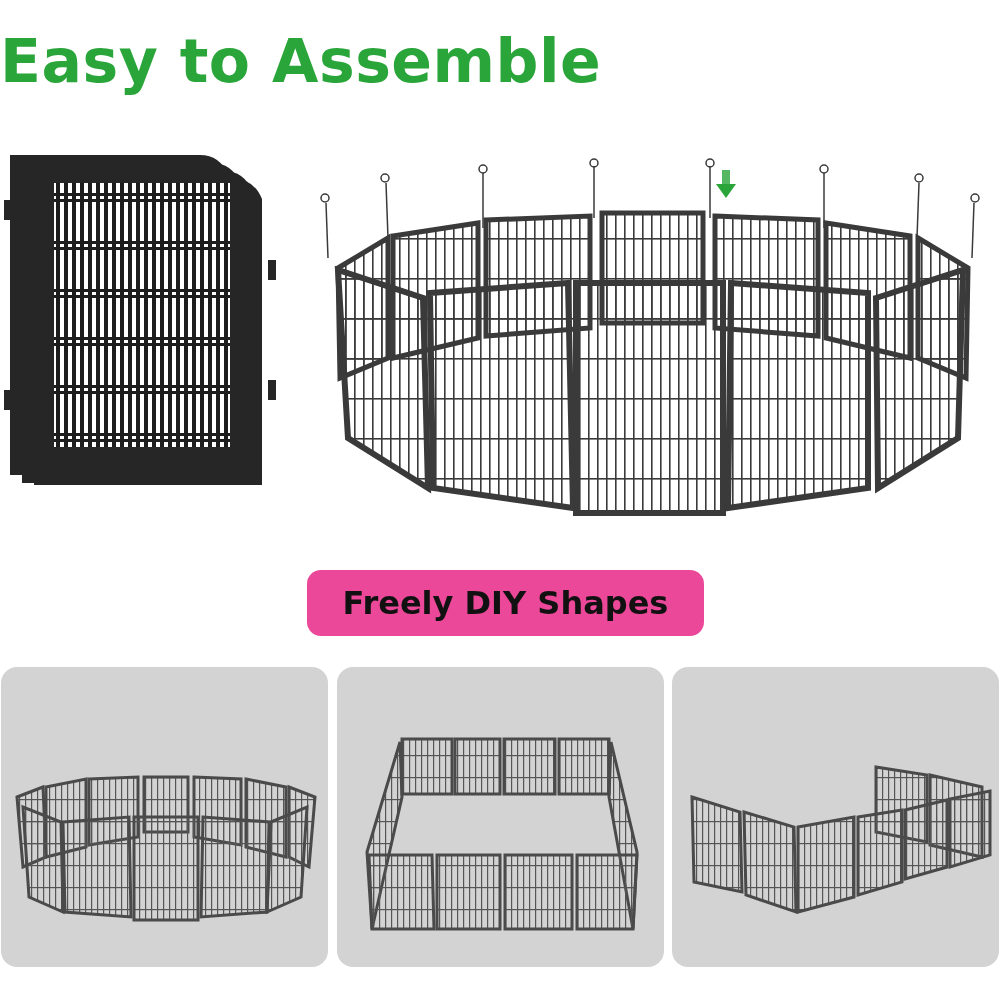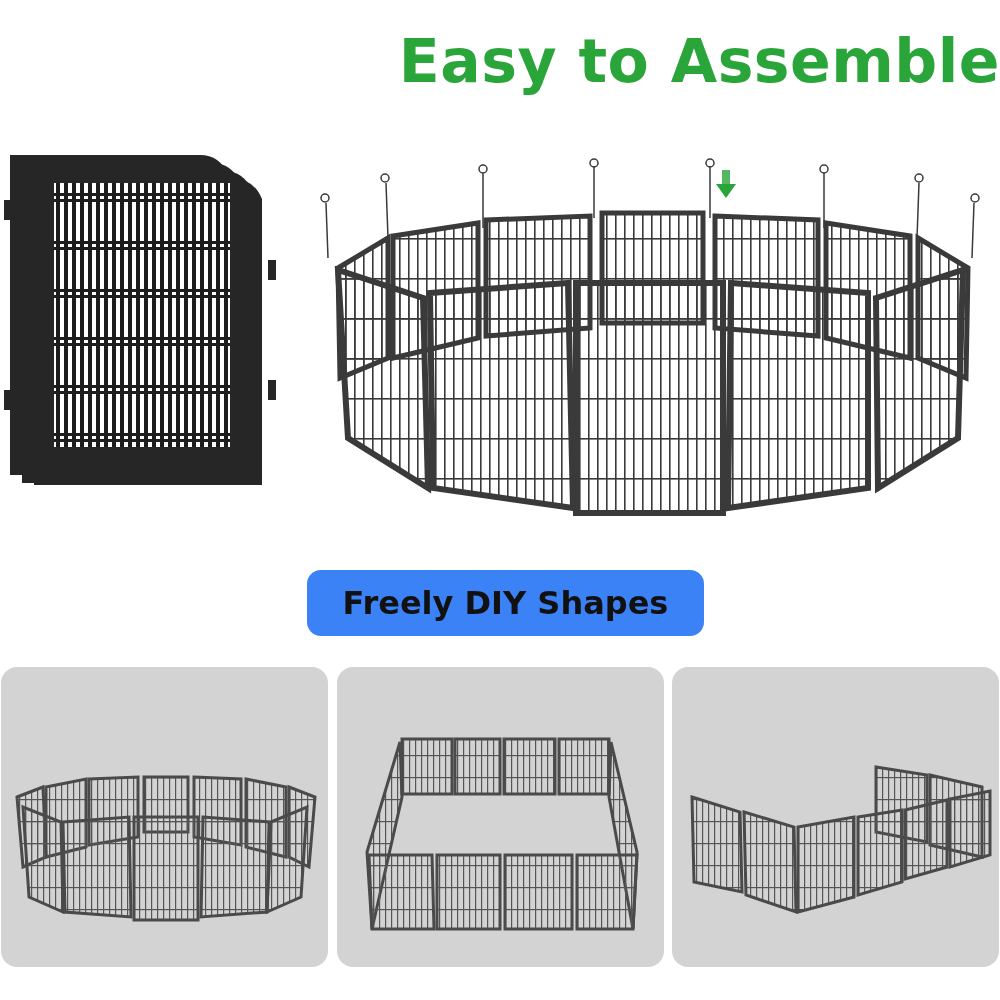--- a/index.html
+++ b/index.html
@@ -1,20 +1,20 @@
 <!DOCTYPE html>
 <html><head>
 <meta charset="utf-8">
 <style>
   html, body { margin:0; padding:0; background:#ffffff; }
   body { width:1000px; height:1000px; position:relative; overflow:hidden; font-family:"DejaVu Sans", sans-serif; }
-  .title { position:absolute; left:0; top:22px; width:1000px; text-align:right; font-size:60px; font-weight:bold; color:#2aa53a; letter-spacing:0.5px; line-height:78px; }
+  .title { position:absolute; left:0; top:22px; width:1000px; text-align:left; font-size:60px; font-weight:bold; color:#2aa53a; letter-spacing:0.5px; line-height:78px; }
   .stack { position:absolute; left:0; top:145px; width:300px; height:340px; }
   .hero { position:absolute; left:318px; top:158px; width:672px; height:372px; }
-  .pill { position:absolute; left:307px; top:570px; width:397px; height:66px; background:#3b82f6; border-radius:14px; display:flex; align-items:center; justify-content:center; font-size:32px; font-weight:bold; color:#111; }
+  .pill { position:absolute; left:307px; top:570px; width:397px; height:66px; background:#ec4899; border-radius:14px; display:flex; align-items:center; justify-content:center; font-size:32px; font-weight:bold; color:#111; }
   .tile { position:absolute; top:667px; width:327px; height:300px; background:#d3d3d3; border-radius:16px; overflow:hidden; }
   .tile svg { position:absolute; left:0; top:0; }
   #tile1 { left:1px; } #tile2 { left:337px; } #tile3 { left:672px; }
 </style>
 </head>
 <body>
 
 <div class="title">Easy to Assemble</div>
 
 <div class="stack">

